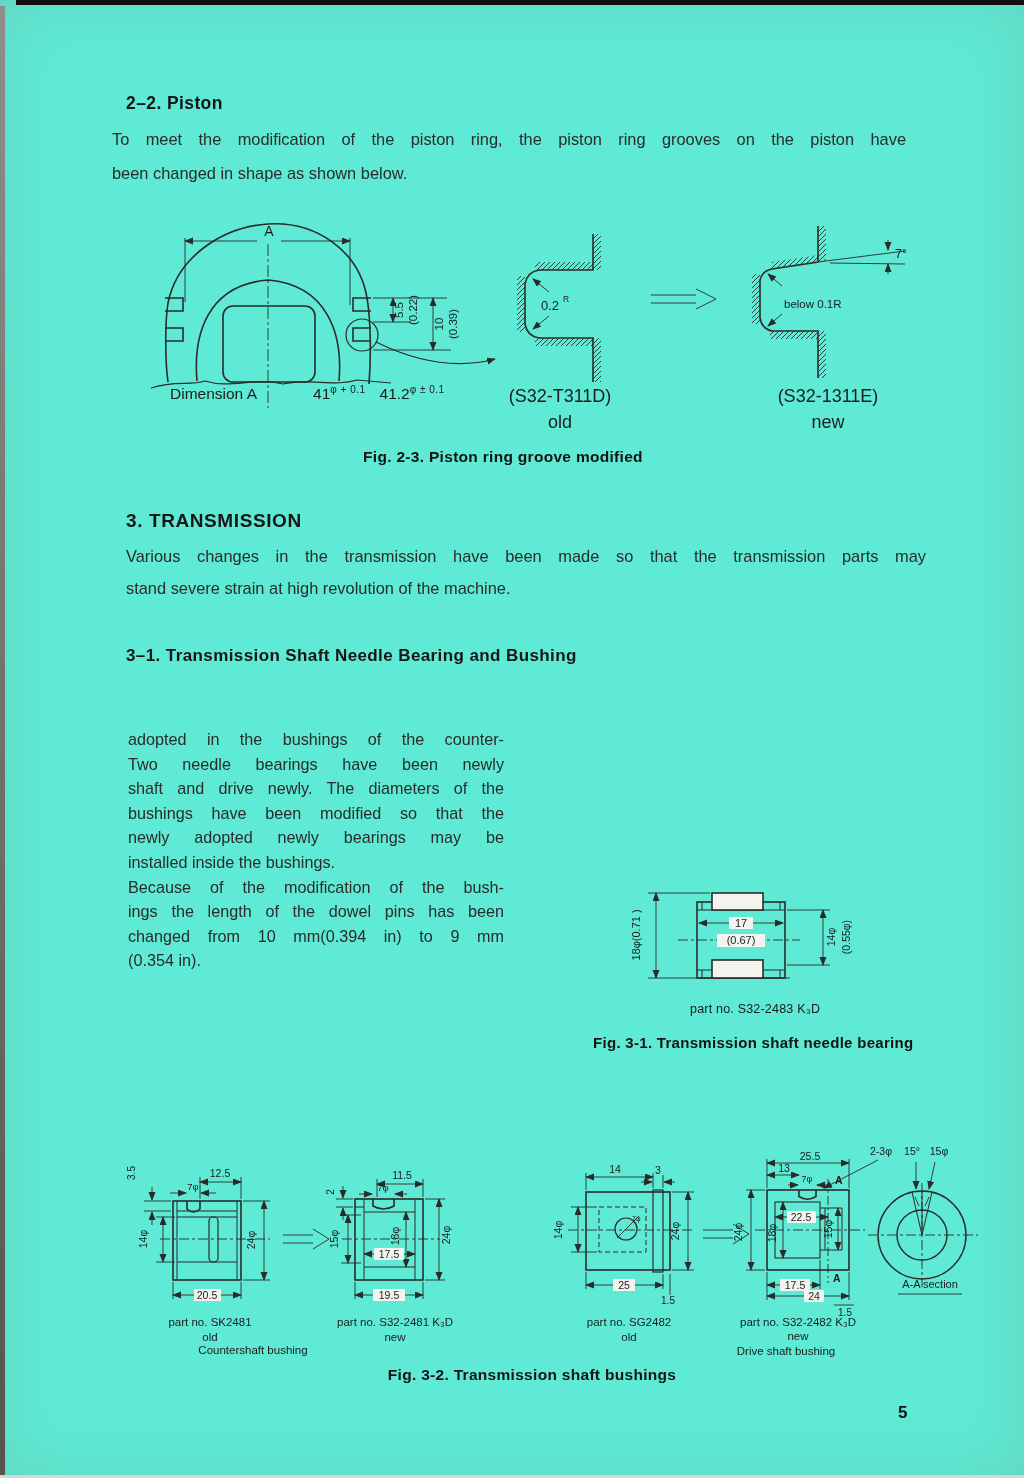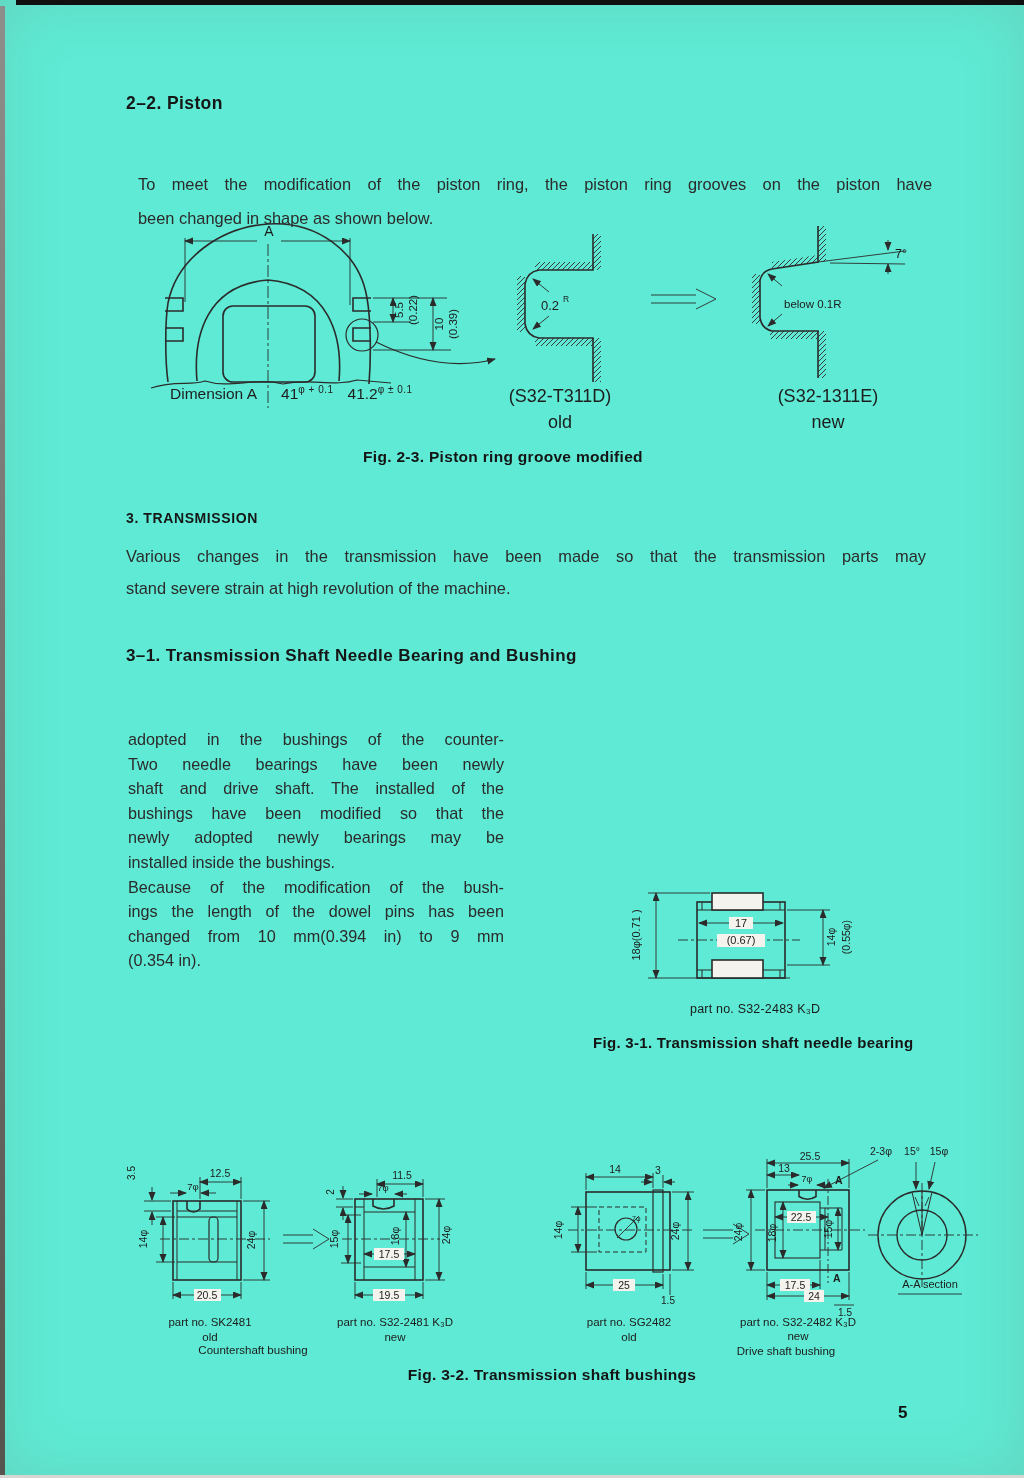--- a/index.html
+++ b/index.html
@@ -4,51 +4,51 @@
 <style>
   html,body{margin:0;padding:0;background:#888;}
   #page{position:relative;width:1024px;height:1478px;background:#5eead4;
         font-family:"Liberation Sans",sans-serif;color:#262626;overflow:hidden;
         box-shadow:inset 0 0 60px rgba(120,115,100,.18);}
   .abs{position:absolute;}
   .top-rule{left:16px;right:0;top:0;height:5px;background:#101010;}
   .left-edge{left:0;top:6px;bottom:0;width:5px;background:linear-gradient(180deg,#8d8d8b,#55544f);}
   .bottom-edge{left:0;right:0;bottom:0;height:3px;background:#d7d6d1;}
   .h1{font-weight:bold;font-size:17.5px;letter-spacing:.4px;color:#161616;}
-  .h1.big{font-size:14px;letter-spacing:.6px;}
+  .h1.big{font-size:19px;letter-spacing:.6px;}
   .para{font-size:16.4px;color:#2b2b2b;}
   .para .tline{height:34px;line-height:34px;text-align:left;}
   .para .tline.just{text-align:justify;text-align-last:justify;}
   .para.tight .tline{height:32px;line-height:32px;}
   .para.col .tline{height:24.6px;line-height:24.6px;font-size:16.2px;}
   .caption{font-weight:bold;font-size:15.5px;color:#141414;text-align:center;letter-spacing:.3px;}
   .caption.left{text-align:left;font-size:15px;}
   .sublabel{font-size:18px;text-align:center;color:#1d1d1d;}
   .partlabel{font-size:12.5px;color:#1a1a1a;letter-spacing:.2px;padding-left:20px;}
   .dimrow{font-size:15.5px;color:#1d1d1d;}
-  .dimrow .lbl{margin-right:24px;}
+  .dimrow .lbl{margin-right:56px;}
   .dimrow .v2{margin-left:14px;}
   .dimrow sup{font-size:10px;letter-spacing:.5px;}
   .pagenum{font-weight:bold;font-size:17px;color:#111;}
   svg{overflow:visible;}
   svg text{font-family:"Liberation Sans",sans-serif;fill:#1c1c1c;}
   .ol{stroke:#2b2b2b;fill:none;stroke-width:1.6px;}
   .thin{stroke:#2b2b2b;fill:none;stroke-width:0.9px;}
   .bgr{fill:#f4f3ee;stroke:none;}
 </style>
 </head>
 <body>
 
 <div id="page">
   <div class="abs top-rule"></div>
   <div class="abs left-edge"></div>
   <div class="abs bottom-edge"></div>
 
   <div class="abs h1" style="left:126px;top:93px;">2–2.  Piston</div>
-  <div class="abs para" style="left:138px;top:122px;width:794px;margin-top:45px;">
+  <div class="abs para" style="left:112px;top:122px;width:794px;">
       <div class="tline just">To meet the modification of the piston ring, the piston ring grooves on the piston have</div>
       <div class="tline">been changed in shape as shown below.</div>
     </div>
 
   <svg class="abs" style="left:135px;top:210px;" width="380" height="205" viewBox="0 0 380 205">
     <defs>
       <marker id="arP" markerWidth="9" markerHeight="8" refX="8" refY="3.5" orient="auto-start-reverse" markerUnits="userSpaceOnUse">
         <path d="M0,0L9,3.5L0,7Z" fill="#2b2b2b"></path>
       </marker>
     </defs>
@@ -153,21 +153,21 @@
   <div class="abs para tight" style="left:126px;top:540px;width:800px;">
       <div class="tline just">Various changes in the transmission have been made so that the transmission parts may</div>
       <div class="tline">stand severe strain at high revolution of the machine.</div>
     </div>
 
   <div class="abs h1" style="left:126px;top:646px;font-size:17px;">3–1.  Transmission Shaft Needle Bearing and Bushing</div>
 
   <div class="abs para col" style="left:128px;top:727px;width:376px;">
       <div class="tline just">adopted in the bushings of the counter-</div>
       <div class="tline just">Two needle bearings have been newly</div>
-      <div class="tline just">shaft and drive shaft. The installed of the</div>
+      <div class="tline just">shaft and drive newly. The diameters of the</div>
       <div class="tline just">bushings have been modified so that the</div>
       <div class="tline just">newly adopted newly bearings may be</div>
       <div class="tline">installed inside the bushings.</div>
       <div class="tline just">Because of the modification of the bush-</div>
       <div class="tline just">ings the length of the dowel pins has been</div>
       <div class="tline just">changed from 10 mm(0.394 in) to 9 mm</div>
       <div class="tline">(0.354 in).</div>
     </div>
 
   <svg class="abs" style="left:620px;top:865px;" width="250" height="150" viewBox="0 0 250 150">
@@ -421,16 +421,16 @@
         <line x1="825" y1="27" x2="819" y2="54" marker-end="url(#arF)"></line>
         <line x1="788" y1="159" x2="852" y2="159"></line>
       </g>
       <text x="771" y="20" font-size="10.5" text-anchor="middle">2-3φ</text>
       <text x="802" y="20" font-size="10.5" text-anchor="middle">15°</text>
       <text x="829" y="20" font-size="10.5" text-anchor="middle">15φ</text>
       <text x="820" y="153" font-size="11" text-anchor="middle">A-A  section</text>
     </g>
   </svg>
 
-  <div class="abs caption" style="left:172px;top:1366px;width:760px;">Fig. 3-2.  Transmission shaft bushings</div>
+  <div class="abs caption" style="left:152px;top:1366px;width:760px;">Fig. 3-2.  Transmission shaft bushings</div>
 
   <div class="abs pagenum" style="left:898px;top:1403px;">5</div>
 </div>
 
 </body></html>

